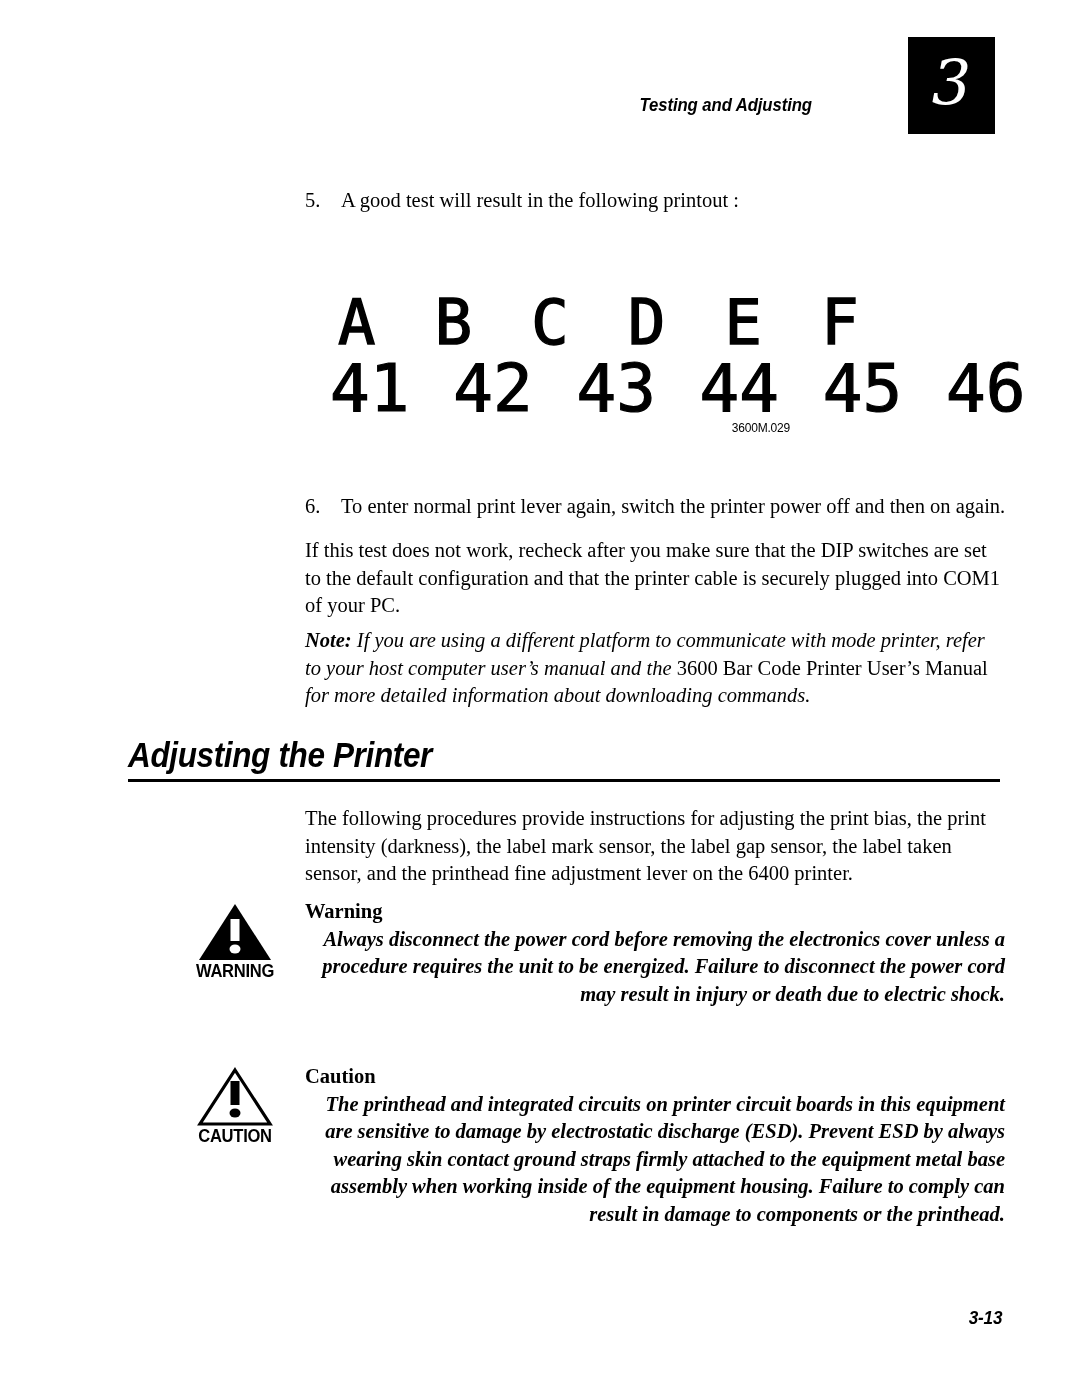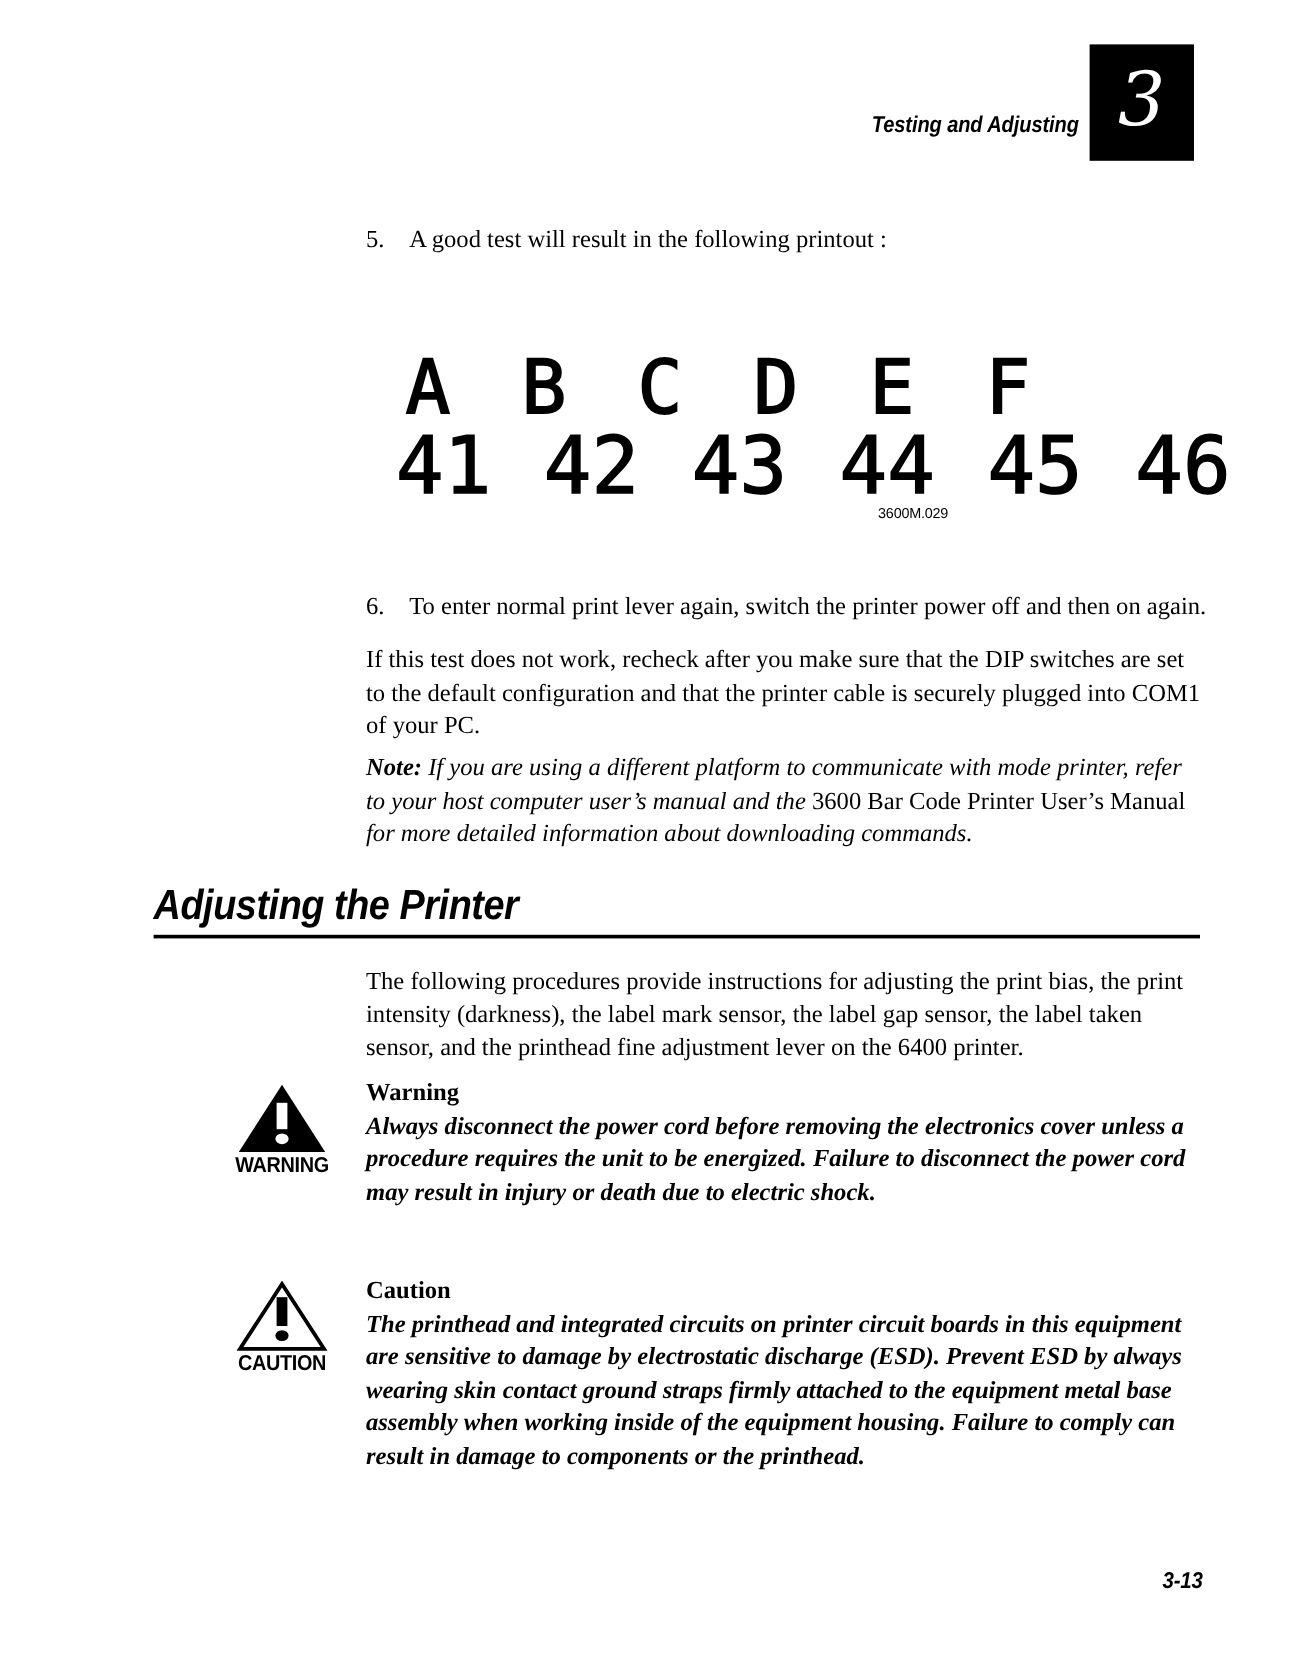--- a/index.html
+++ b/index.html
@@ -14,21 +14,21 @@
     font-family: "Liberation Serif", serif;
     color: #000000;
     overflow: hidden;
   }
 
   
   #page-header {
     position: absolute;
     top: 37px;
     left: 0;
-    width: 995px;
+    width: 908px;
     height: 97px;
   }
   #header-title {
     position: absolute;
     right: 96px;
     bottom: 18px;
     font-family: "Liberation Sans Narrow", "Liberation Sans", sans-serif;
     font-weight: bold;
     font-style: italic;
     font-size: 19px;
@@ -190,20 +190,21 @@
     font-size: 20.5px;
     line-height: 27.5px;
   }
   .admon-title {
     font-weight: bold;
     font-style: normal;
   }
   .admon-text {
     font-weight: bold;
     font-style: italic;
+    text-align: right;
   }
 
   #warning-block { top: 898px; }
   #caution-block { top: 1063px; }
 
   
   #page-number {
     position: absolute;
     right: 78px;
     top: 1307px;

